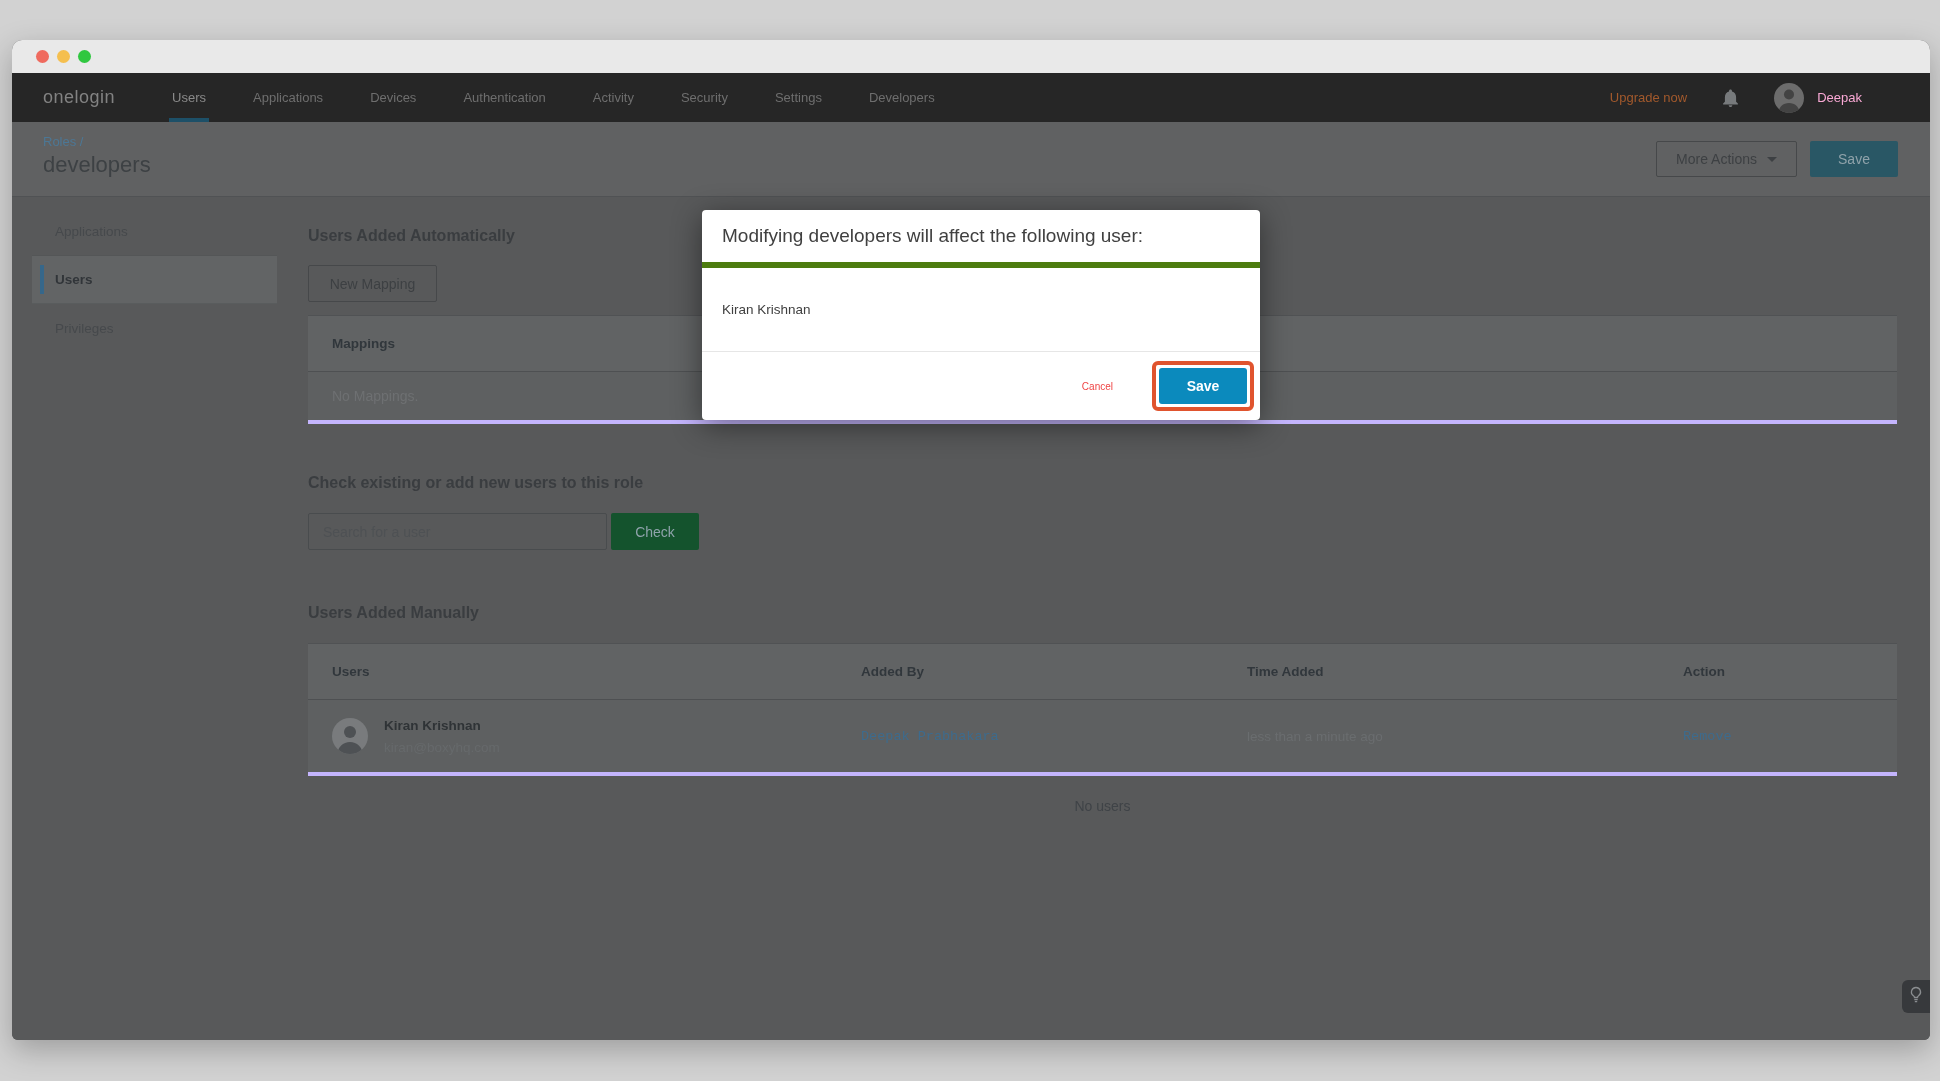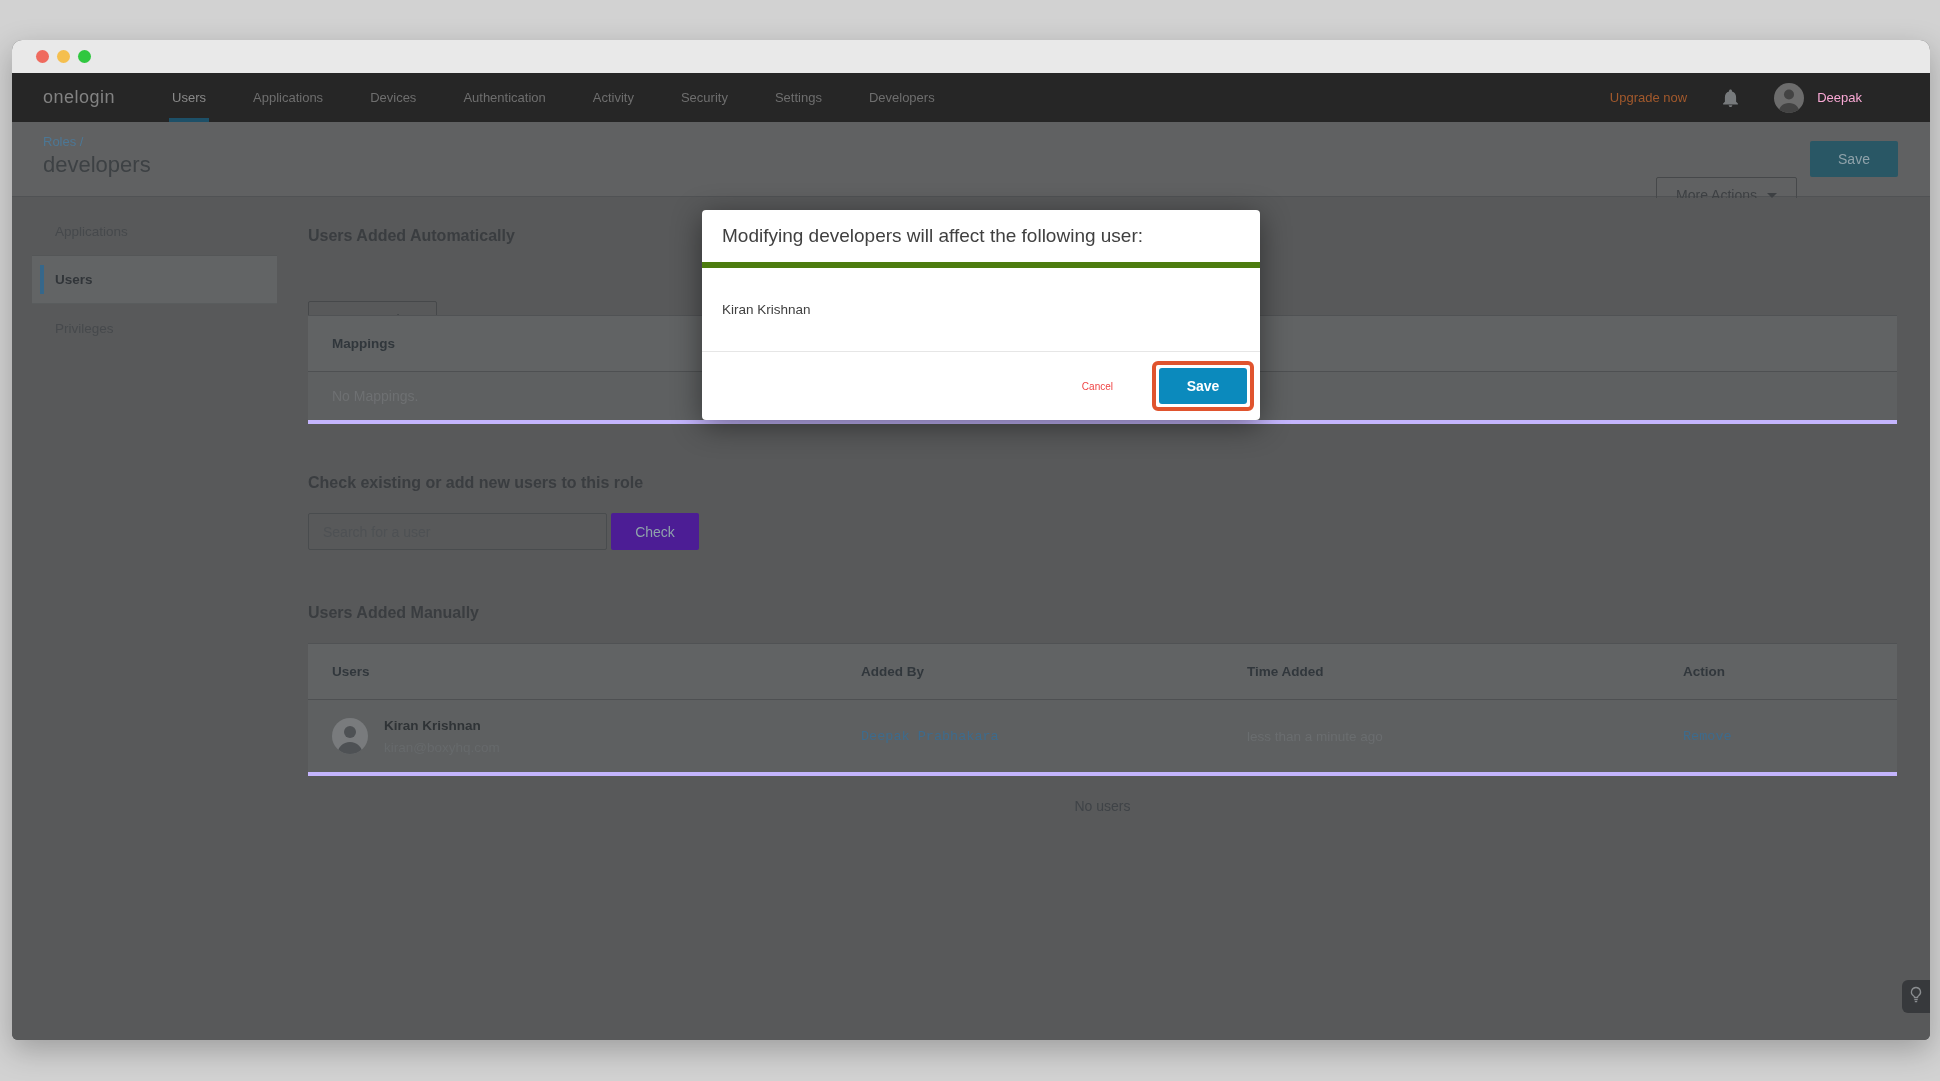--- a/index.html
+++ b/index.html
@@ -31,21 +31,21 @@
   .bell svg { display:block; }
   .avatar-wrap { display:flex; align-items:center; gap:13px; }
   .avatar { width:30px; height:30px; border-radius:50%; background:#6c6c6c; overflow:hidden; display:flex; align-items:flex-end; justify-content:center; }
   .user-name { font-size:13px; color:#f9a8d4; }
   
   .page-header { height:75px; background:#606162; border-bottom:1px solid #505254; position:relative; }
   .breadcrumb { position:absolute; left:31px; top:12px; font-size:13px; color:#4c7795; cursor:pointer; }
   .page-title { position:absolute; left:31px; top:30px; font-size:22px; color:#3d4144; }
   .hdr-buttons { position:absolute; right:32px; top:19px; display:flex; gap:13px; }
   .btn-outline { height:36px; border:1px solid #46484a; border-radius:2px; background:transparent;
-    color:#3d4043; font-size:14px; display:flex; align-items:center; justify-content:center; cursor:pointer;margin-top:36px; }
+    color:#3d4043; font-size:14px; display:flex; align-items:center; justify-content:center; cursor:pointer; }
   .btn-more { width:141px; gap:10px; }
   .caret { width:0; height:0; border-left:5px solid transparent; border-right:5px solid transparent; border-top:5px solid #3d4043; }
   .btn-teal { height:36px; border:none; border-radius:2px; background:#295765; color:#8fa2aa; font-size:14px; cursor:pointer; }
   .btn-save-hdr { width:88px; }
   
   .content { position:absolute; left:0; top:158px; right:0; bottom:0; background:#58595a; }
   
   .sidebar { position:absolute; left:20px; top:10px; width:245px; }
   .side-item { height:48px; display:flex; align-items:center; padding-left:23px; font-size:13.5px;
     color:#46494c; border-bottom:1px solid rgba(79,82,84,.45); cursor:pointer; position:relative; }
@@ -61,21 +61,21 @@
   .tbl-mappings { top:117px; }
   .tbl-head { height:56px; background:#616364; display:flex; align-items:center; border-bottom:1px solid #4e5052; }
   .tbl-head .col { font-size:13.5px; font-weight:bold; color:#31373c; }
   .pad1 { padding-left:24px; }
   .row-empty { height:48px; display:flex; align-items:center; font-size:14px; color:#6e7072; }
   .h-check { position:absolute; top:276px; }
   .search-row { position:absolute; top:315px; display:flex; }
   .search-input { width:299px; height:37px; background:transparent; border:1px solid #494c4e; border-radius:2px;
     padding-left:14px; font-size:14px; color:#3d4043; font-family:inherit; }
   .search-input::placeholder { color:#4e5154; opacity:1; }
-  .btn-check { width:88px; height:37px; margin-left:4px; background:#4c1d95; color:#8fa3ab; }
+  .btn-check { width:88px; height:37px; margin-left:4px; background:#14532d; color:#8fa3ab; }
   .h-manual { position:absolute; top:406px; }
   .tbl-users { top:445px; }
   .grid-cols { display:grid; grid-template-columns:553px 386px 436px 214px; align-items:center; width:100%; }
   .user-row { height:72px; border-top:none; }
   .cell-user { display:flex; align-items:center; gap:16px; }
   .t-avatar { width:36px; height:36px; border-radius:50%; background:#797b7d; overflow:hidden; display:flex; align-items:flex-end; justify-content:center; flex:none; }
   .uname { font-size:13.5px; font-weight:bold; color:#2f3336; margin-bottom:7px; }
   .uemail { font-size:13.5px; color:#66696b; }
   .link { font-size:13.5px; color:#3d6b8d; cursor:pointer;font-family:Liberation Mono, monospace; }
   .muted { font-size:13.5px; color:#6a6d6f; }

